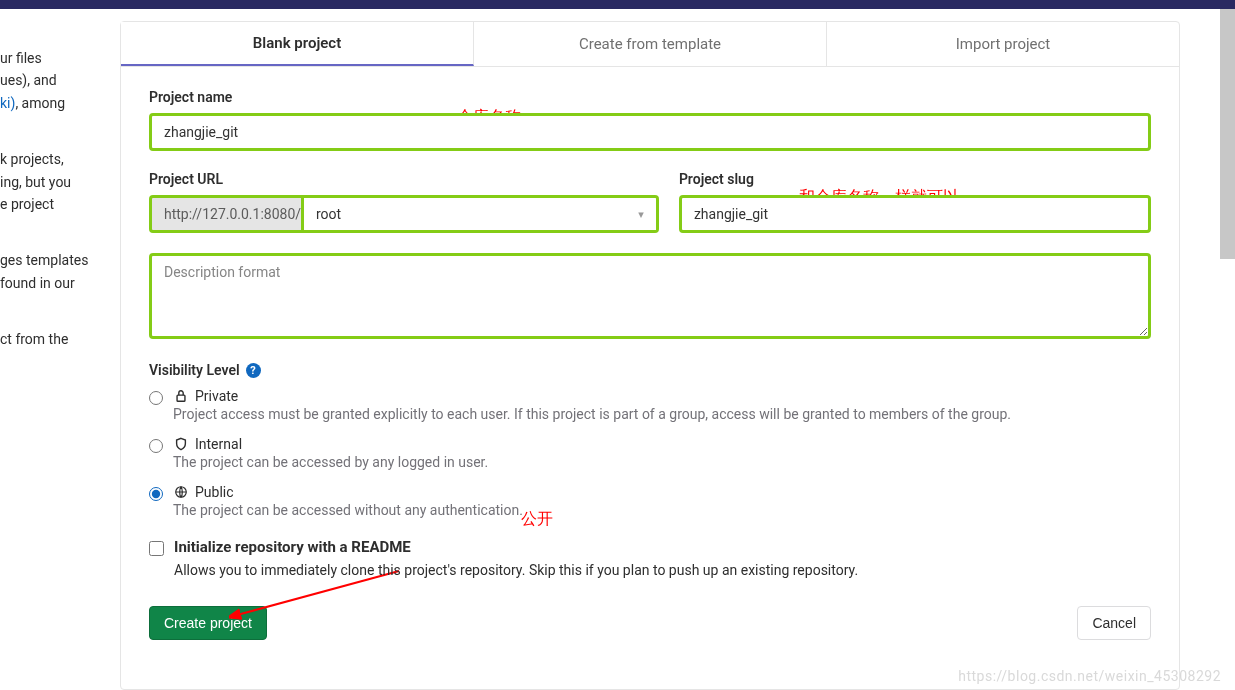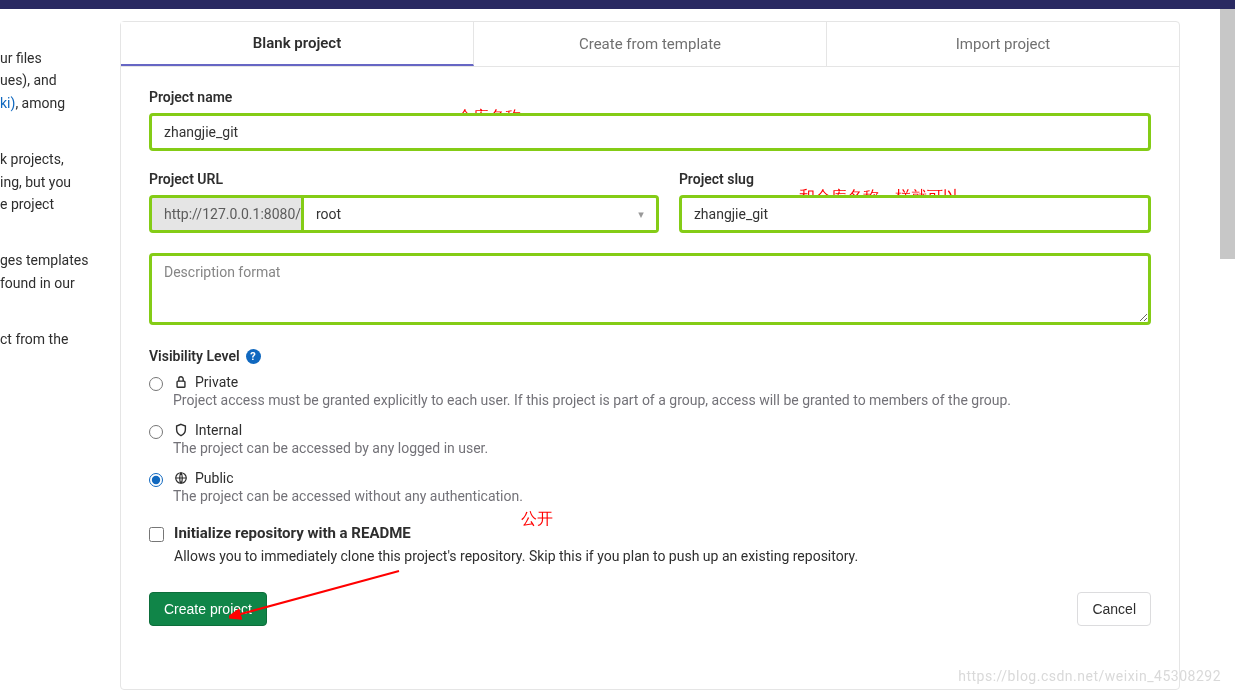--- a/index.html
+++ b/index.html
@@ -78,21 +78,21 @@
     width: 100%;
     border: 3px solid #84cc16;
     border-radius: 4px;
     padding: 8px 12px;
     font-size: 14px;
     color: #333;
     background: #fff;
     font-family: inherit;
   }
   .project-name-input { width: 290px; }
-  textarea { height: 72px; resize: both; color: #a21caf; }
+  textarea { height: 86px; resize: both; color: #a21caf; }
   textarea::placeholder, input::placeholder { color: #868686; }
   .url-group { display: flex; }
   .url-prefix {
     width: 155px;
     background: #e5e5e5;
     border-top-right-radius: 0;
     border-bottom-right-radius: 0;
     color: #5c5c5c;
   }
   .select-box {

